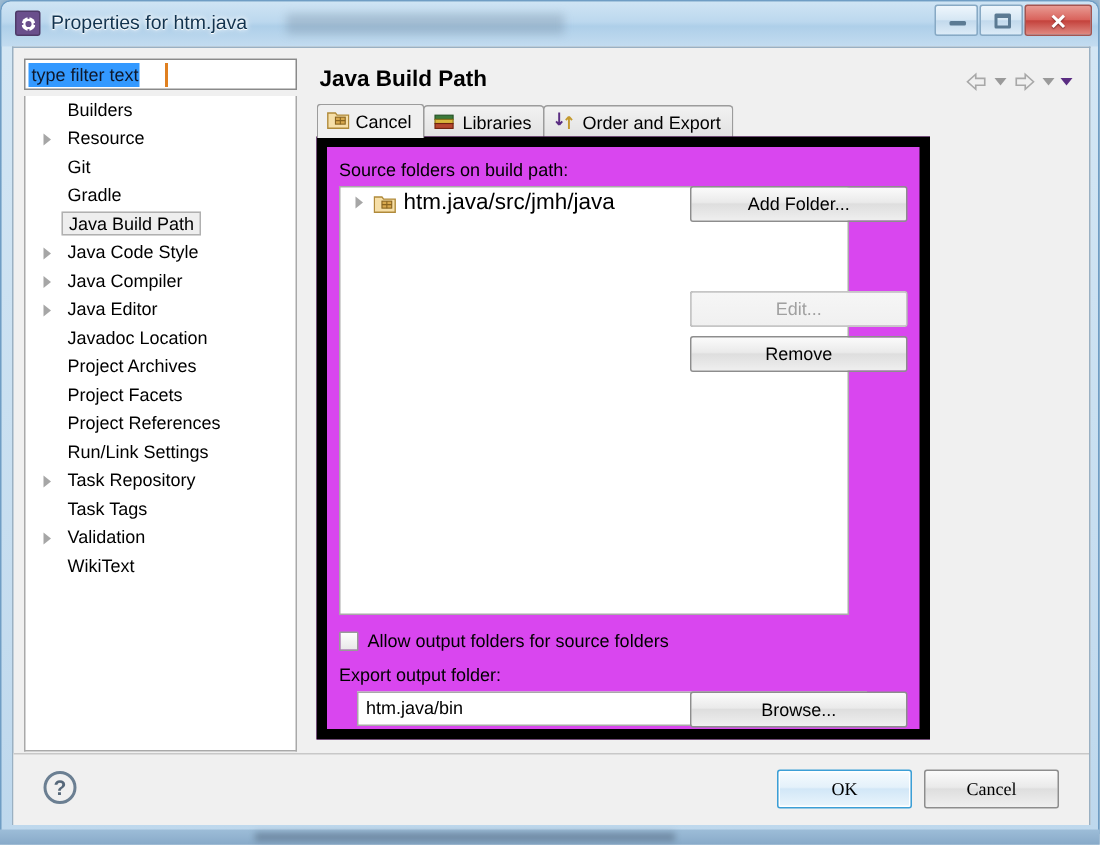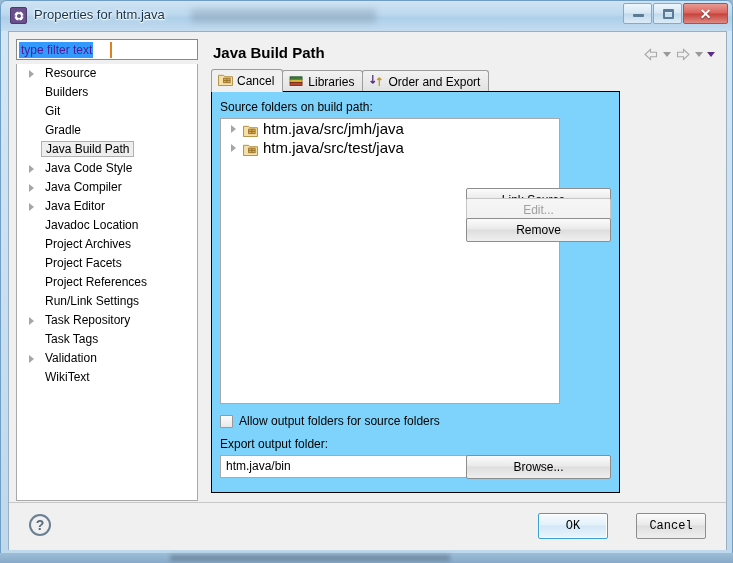--- a/index.html
+++ b/index.html
@@ -102,21 +102,21 @@
   }
   #filter-input {
     width: 182px; height: 21px;
     border: 1px solid #8a8a8a;
     background: #fff;
     position: relative;
     font-size: 12px;
   }
   #filter-input .sel {
     position: absolute; left: 2px; top: 2px;
-    background: #3399ff; color: #4c1d95;
+    background: #3399ff; color: #0f172a;
     padding: 1px 1px 1px 2px; line-height: 14px;
     white-space: nowrap;
   }
   #filter-input .caret {
     position: absolute; top: 2px; width: 2px; height: 16px; background: #e08020;
   }
   #tree-pane {
     position: absolute; left: 0; top: 25px; width: 182px; height: 437px;
     background: #fff; border: 1px solid #a9a9a9; border-top: none;
     overflow: hidden;
@@ -179,21 +179,21 @@
     position: relative;
   }
   .tab.active {
     background: #f0f0f0;
     z-index: 3;
     height: 23px;
     font-weight: normal;
   }
   #tab-content {
     position: absolute; left: 0; top: 22px; width: 409px; height: 402px;
-    border: 1px solid #000000; background: #7dd3fc;
+    border: 7px solid #000000; background: #d946ef;
     z-index: 1;
   }
   .section-label {
     position: absolute; left: 8px; top: 8px; font-size: 12px;
   }
   #folder-list {
     position: absolute; left: 8px; top: 26px; width: 340px; height: 286px;
     background: #fff; border: 1px solid #a9a9a9;
     overflow: hidden;
   }
@@ -229,44 +229,44 @@
     position: absolute; left: 8px; top: 322px;
     display: flex; align-items: center; gap: 6px; font-size: 12px;
   }
   .checkbox {
     width: 13px; height: 13px; border: 1px solid #999;
     background: linear-gradient(180deg,#fdfdfd 0%,#e8e8e8 100%);
     border-radius: 1px;
   }
   #default-out-label { position: absolute; left: 8px; top: 345px; font-size: 12px; }
   #out-field {
-    position: absolute; left: 8px; top: 363px; width: 340px; height: 23px;
+    position: absolute; left: 20px; top: 363px; width: 340px; height: 23px;
     background: #fff; border: 1px solid #a9a9a9;
     font-size: 12px; line-height: 21px; padding-left: 5px;
     white-space: nowrap; overflow: hidden;
   }
 
   
   #footer {
     position: absolute; left: 0; bottom: 0; width: 717px; height: 48px;
     border-top: 1px solid #c8c8c8;
     background: #f0f0f0;
   }
   #help-btn {
     position: absolute; left: 20px; top: 11px; width: 22px; height: 22px;
     border-radius: 50%; border: 2px solid #6b7f92;
     color: #56687a; font-size: 14px; font-weight: bold;
     display: flex; align-items: center; justify-content: center;
     background: #f0f0f0; cursor: default;
   }
   .footer-btn {
-    position: absolute; top: 10px; width: 70px; height: 26px;
+    position: absolute; top: 10px; width: 90px; height: 26px;
     border: 1px solid #8d8d8d; border-radius: 2px;
     background: linear-gradient(180deg,#fbfbfb 0%,#eaeaea 45%,#dedede 50%,#efefef 100%);
-    font-family: Liberation Mono, monospace; font-size: 12px; color: #000;
+    font-family: Liberation Serif, serif; font-size: 12px; color: #000;
     cursor: default;
   }
   #ok-btn {
     right: 118px;
     border: 1px solid #3c9fd6;
     box-shadow: inset 0 0 0 1px #ffffff;
     background: linear-gradient(180deg,#f6fbfe 0%,#e4f1fa 45%,#d2e7f7 50%,#eaf5fc 100%);
   }
   #cancel-btn { right: 20px; }
 
@@ -324,25 +324,25 @@
 
     <div id="left-pane">
 
       <div id="filter-input">
         <span class="sel">type filter text</span>
         <span class="caret" style="left:93px;"></span>
       </div>
 
       <div id="tree-pane">
         <div class="tree-item">
+          <span class="lbl">Builders</span>
+        </div>
+        <div class="tree-item">
           <span class="arrow"></span>
           <span class="lbl">Resource</span>
-        </div>
-        <div class="tree-item">
-          <span class="lbl">Builders</span>
         </div>
         <div class="tree-item">
           <span class="lbl">Git</span>
         </div>
         <div class="tree-item">
           <span class="lbl">Gradle</span>
         </div>
         <div class="tree-item selected">
           <span class="lbl">Java Build Path</span>
         </div>
@@ -456,35 +456,25 @@
               <span class="arrow"></span>
               <span class="pkg-icon">
                 <svg width="15" height="13" viewBox="0 0 16 14">
                   <path d="M0.5 2.5 L6 2.5 L7.2 4 L15.5 4 L15.5 13.5 L0.5 13.5 Z" fill="#f6dfa8" stroke="#b08a3a" stroke-width="1"></path>
                   <rect x="6" y="5.5" width="7" height="5" fill="#d8a94e" stroke="#8a6520" stroke-width=".8"></rect>
                   <path d="M6 8 H13 M9.5 5.5 V10.5" stroke="#8a6520" stroke-width=".8"></path>
                 </svg>
               </span>
               <span>htm.java/src/jmh/java</span>
             </div>
-            <div class="folder-row">
-              <span class="arrow"></span>
-              <span class="pkg-icon">
-                <svg width="15" height="13" viewBox="0 0 16 14">
-                  <path d="M0.5 2.5 L6 2.5 L7.2 4 L15.5 4 L15.5 13.5 L0.5 13.5 Z" fill="#f6dfa8" stroke="#b08a3a" stroke-width="1"></path>
-                  <rect x="6" y="5.5" width="7" height="5" fill="#d8a94e" stroke="#8a6520" stroke-width=".8"></rect>
-                  <path d="M6 8 H13 M9.5 5.5 V10.5" stroke="#8a6520" stroke-width=".8"></path>
-                </svg>
-              </span>
-              <span>htm.java/src/test/java</span>
-            </div>
           </div>
 
+          <button class="side-btn" style="top:26px;">Add Folder...</button>
           <button class="side-btn" style="top:56px;margin-top:40px;">Link Source...</button>
-          <button class="side-btn disabled" style="top:96px;margin-top:10px;" disabled="">Edit...</button>
+          <button class="side-btn disabled" style="top:96px;" disabled="">Edit...</button>
           <button class="side-btn" style="top:126px;">Remove</button>
 
           <div id="allow-check-row">
             <span class="checkbox"></span>
             <span>Allow output folders for source folders</span>
           </div>
 
           <div id="default-out-label">Export output folder:</div>
 
           <div id="out-field">htm.java/bin</div>

